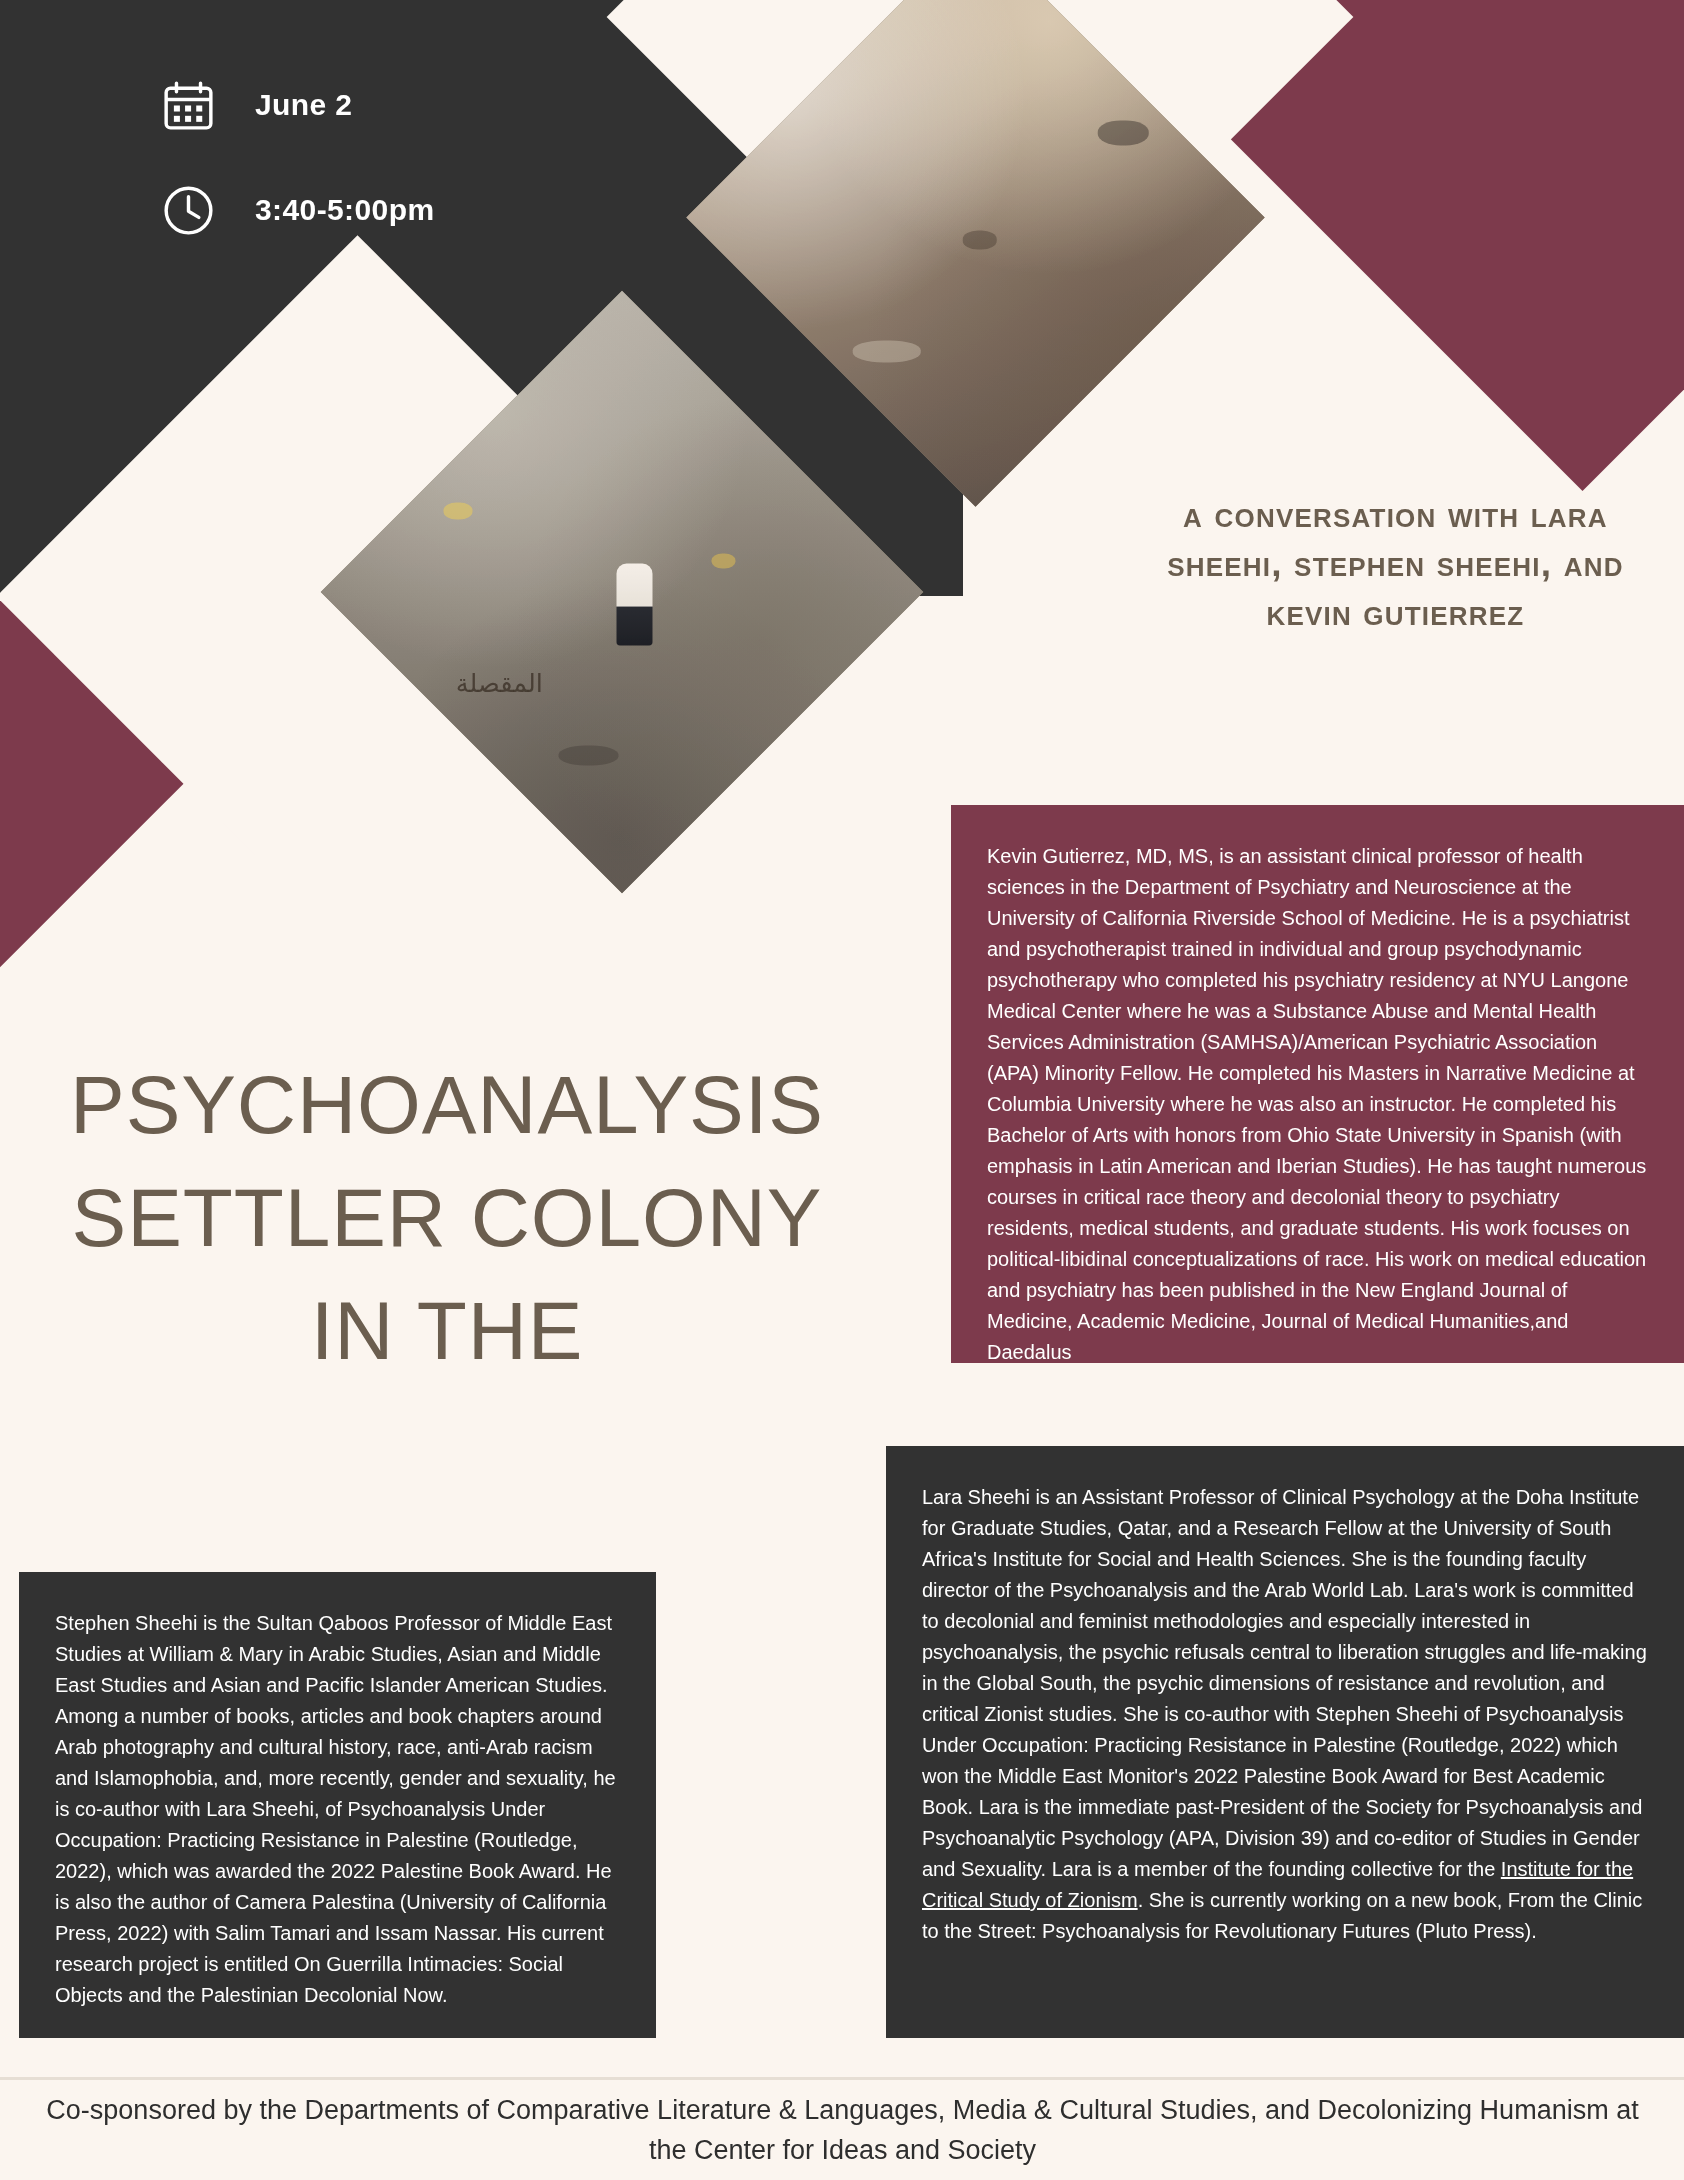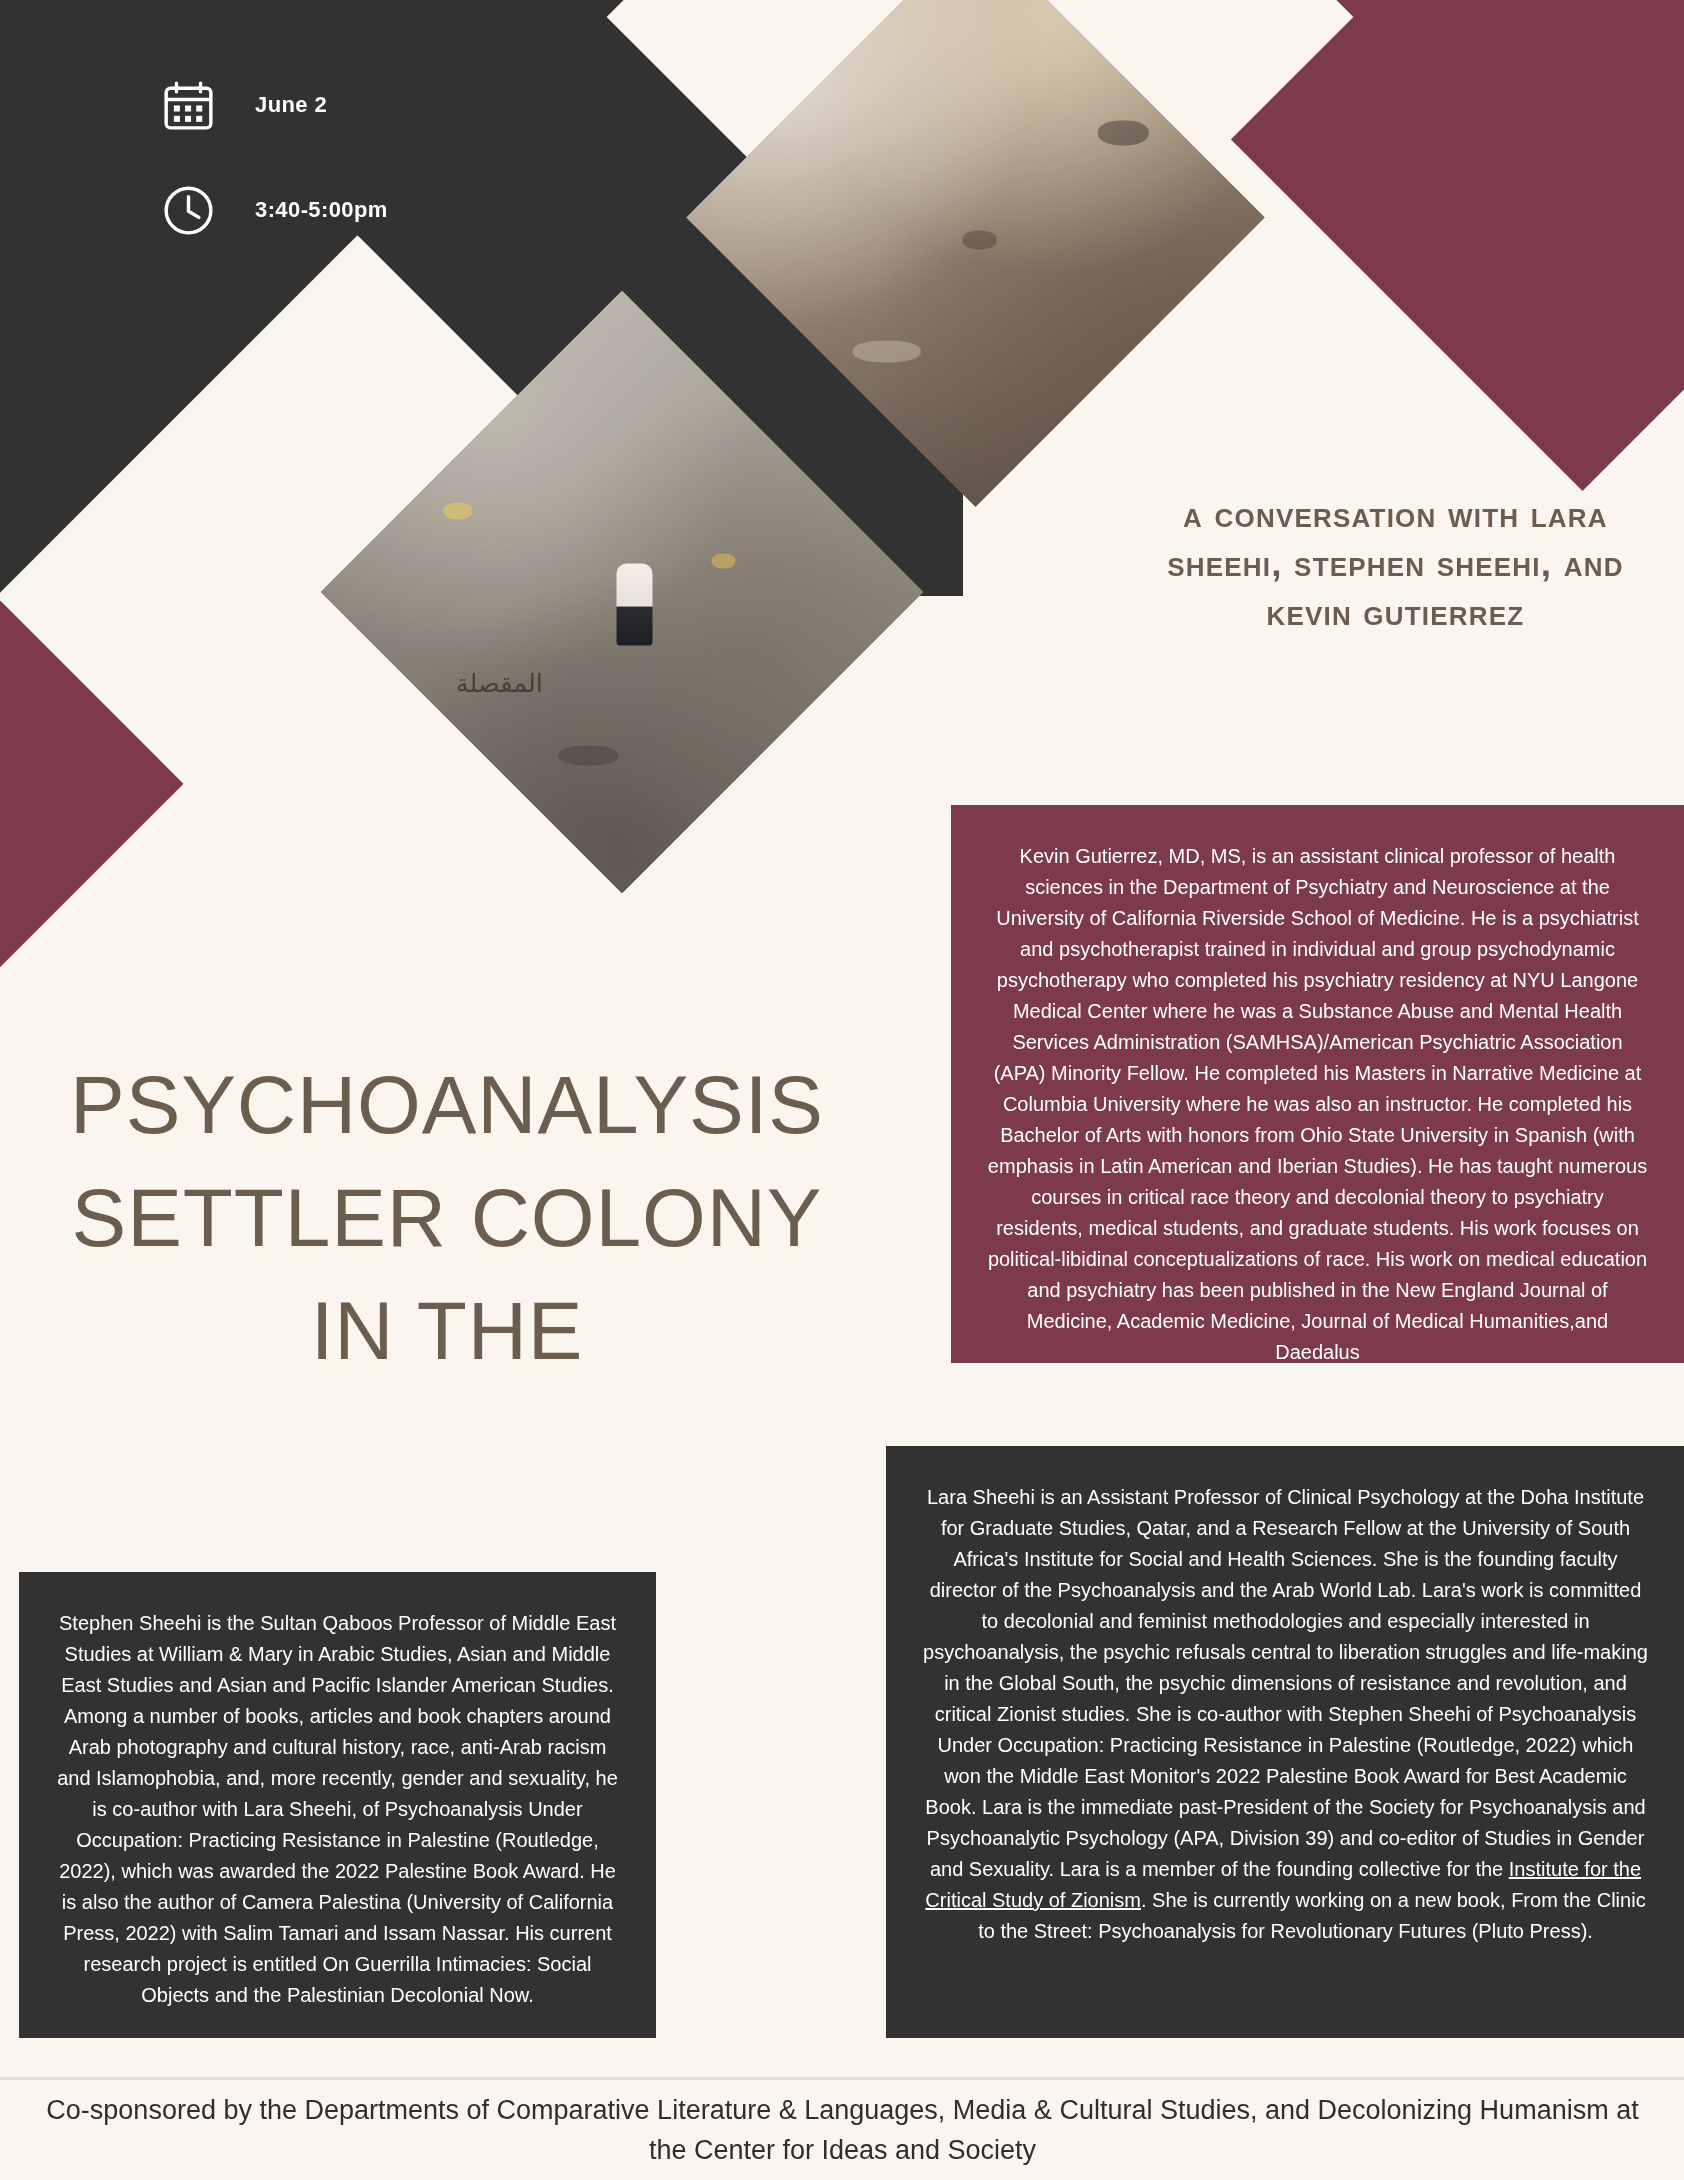--- a/index.html
+++ b/index.html
@@ -84,21 +84,21 @@
     height: 60px;
     flex: 0 0 60px;
     display: flex;
     align-items: center;
     justify-content: center;
   }
   .info-icon svg { display: block; }
   .info-text {
     margin-left: 37px;
     color: #ffffff;
-    font-size: 22px;
+    font-size: 30px;
     font-weight: bold;
     letter-spacing: 0.4px;
   }
 
   
   .photo {
     position: absolute;
     transform: rotate(45deg);
     overflow: hidden;
     background: #8b8170;
@@ -199,21 +199,21 @@
     z-index: 12;
   }
 
   
   .bio {
     position: absolute;
     padding: 36px 36px;
     color: #ffffff;
     font-size: 20px;
     line-height: 1.55;
-    text-align: center;
+    text-align: left;
     box-sizing: border-box;
     z-index: 12;
   }
   .bio-kevin {
     left: 951px;
     top: 805px;
     width: 733px;
     height: 558px;
     background: #7d3a4c;
   }

